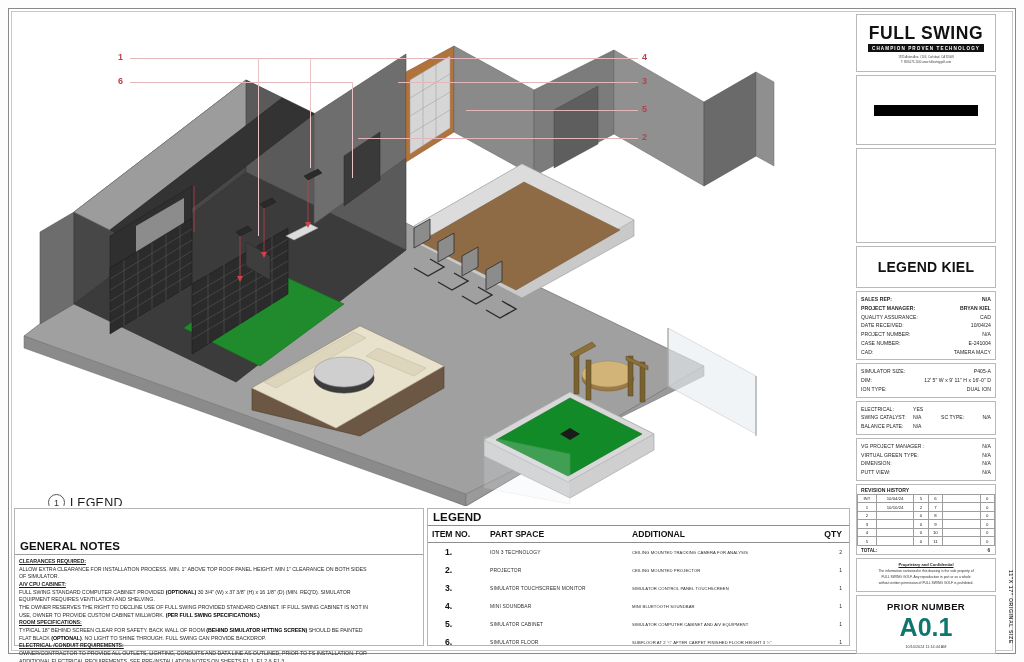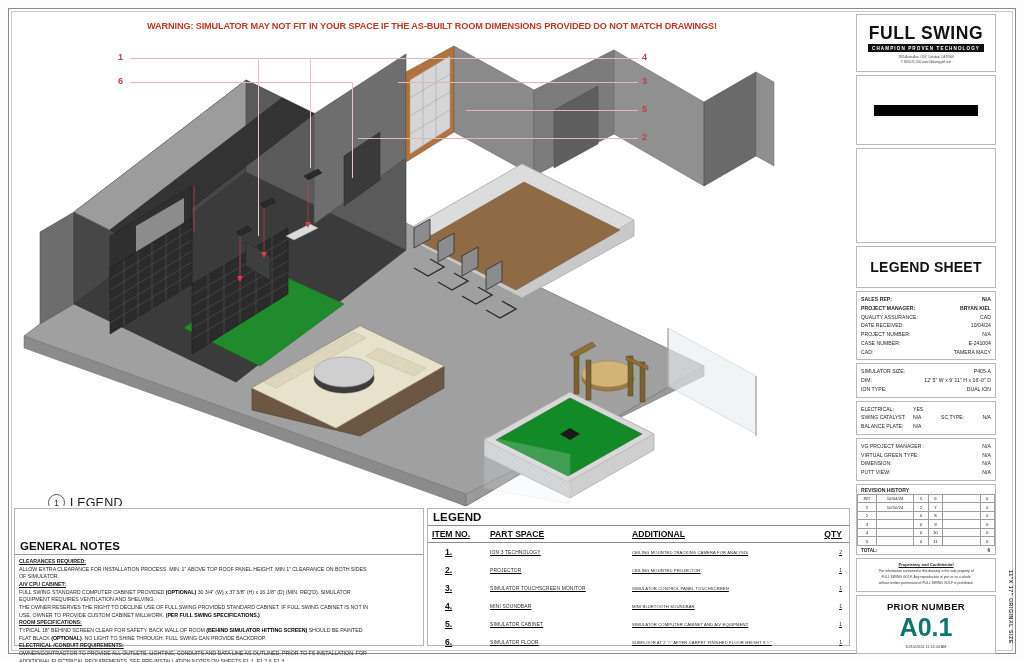--- a/index.html
+++ b/index.html
@@ -101,21 +101,21 @@
   
   .lg-box {
     position: absolute; left: 427px; top: 508px;
     width: 423px; height: 138px;
     border: 1px solid #b5b5b5; background: #fff;
   }
   .lg-title {
     font-size: 11.5px; font-weight: bold; color: #111;
     padding: 2px 5px; letter-spacing: 0.1px;
   }
-  .lg-table { width: 100%; border-collapse: collapse; text-decoration: underline; }
+  .lg-table { width: 100%; border-collapse: collapse; }
   .lg-table th {
     font-size: 8.6px; font-weight: bold; color: #111;
     text-align: left; padding: 3px 4px 3px 4px;
     border-bottom: 1px solid #8e8e8e;
     border-top: 1px solid #8e8e8e;
   }
   .lg-table th.qty, .lg-table td.qty { text-align: right; padding-right: 7px; }
   .lg-table td { padding: 4px 4px; vertical-align: middle; }
   .lg-table td.num {
     font-size: 8.6px; font-weight: bold; color: #111;
@@ -229,21 +229,20 @@
     letter-spacing: 0.6px;
   }
 </style>
 </head>
 <body>
 
 <div id="sheet">
   <div class="sheet-border"></div>
   <div class="sheet-border-inner"></div>
 
-  <div class="warning">WARNING: SIMULATOR MAY NOT FIT IN YOUR SPACE IF THE AS-BUILT ROOM DIMENSIONS PROVIDED DO NOT MATCH DRAWINGS!</div>
 
   <div class="drawing-area">
     <svg width="836" height="470" viewBox="0 0 836 470">
       <defs>
         <linearGradient id="gFloor" x1="0" y1="0" x2="0" y2="1">
           <stop offset="0" stop-color="#9d9d9d"></stop>
             <stop offset="1" stop-color="#8a8a8a"></stop>
         </linearGradient>
         <linearGradient id="gWallL" x1="0" y1="0" x2="1" y2="0">
           <stop offset="0" stop-color="#8e8e8e"></stop>
@@ -497,21 +496,21 @@
       </div>
     </div>
 
     <div class="tb-cell redact-cell">
       <div class="redact-bar"></div>
     </div>
 
     <div class="tb-cell blank-cell"></div>
 
     <div class="tb-cell sheettitle-cell">
-      <span>LEGEND SHEET</span>
+      <span>LEGEND KIEL</span>
     </div>
 
     <div class="tb-cell info-cell" id="project-info">
         <div class="irow b">
           <span class="k">SALES REP:</span>
           <span class="v">N/A</span>
         </div>
         <div class="irow b">
           <span class="k">PROJECT MANAGER:</span>
           <span class="v">BRYAN KIEL</span>

